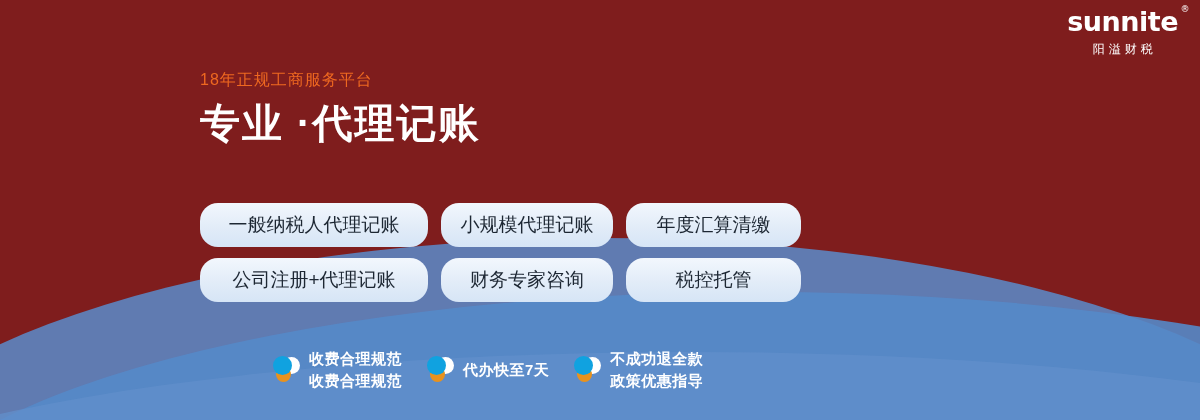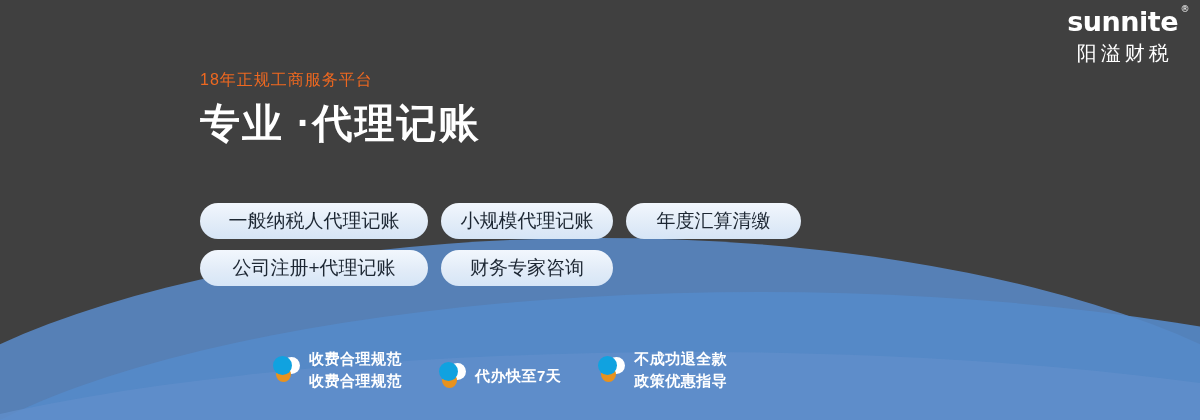--- a/index.html
+++ b/index.html
@@ -4,21 +4,21 @@
 <style>
   html,body{margin:0;padding:0;}
   body{
     width:1200px;height:420px;
     font-family:"Liberation Sans","DejaVu Sans",sans-serif;
     overflow:hidden;
   }
   #banner{
     position:relative;
     width:1200px;height:420px;
-    background:#404040;
+    background:#7f1d1d;
     overflow:hidden;
   }
   
   .wave{position:absolute;pointer-events:none;}
   .wave-top{
     left:-180px; top:238px;
     width:1560px; height:420px;
     border-radius:50% 50% 0 0 / 70% 70% 0 0;
     background:#5a8ccb;
     opacity:.85;
@@ -49,21 +49,21 @@
     position:relative;
     display:inline-block;
     font-family:"DejaVu Sans",sans-serif;
   }
   #logo .reg{
     position:absolute; top:-3px; right:-11px;
     font-size:9px; font-weight:400;
   }
   #logo .brand-cn{
     margin-top:8px;
-    font-size:20px; font-weight:500;
+    font-size:12px; font-weight:500;
     letter-spacing:4px;
     padding-left:4px;
   }
   
   #headline{position:absolute; left:200px; top:72px;}
   #eyebrow{
     color:#ee6820;
     font-size:16px;
     font-weight:400;
     letter-spacing:1px;
@@ -79,38 +79,38 @@
     line-height:1.08;
     white-space:nowrap;
   }
   
   #pill-grid{
     position:absolute; left:200px; top:203px;
     display:flex; flex-direction:column; gap:11px;
   }
   .pill-row{display:flex; gap:13px;}
   .pill{
-    height:36px;
+    height:44px;
     border-radius:18px;
     background:linear-gradient(180deg,#f2f7fd 0%,#e2ecf8 55%,#d6e5f6 100%);
     color:#1d2733;
     font-size:19px;
     font-weight:500;
     display:flex; align-items:center; justify-content:center;
     box-sizing:border-box;
     padding:0 10px;
     white-space:nowrap;
   }
   .pill.w1{width:228px;}
   .pill.w2{width:172px;}
   .pill.w3{width:175px;}
   
   #features{
     position:absolute; left:272px; top:348px;
-    display:flex; align-items:flex-end; gap:36px;
+    display:flex; align-items:center; gap:24px;
   }
   .feature{display:flex; align-items:center; gap:9px;}
   .f-icon{
     position:relative;
     width:28px; height:32px;
     flex:none;
   }
   .f-icon .c-white{
     position:absolute; left:11px; top:3px;
     width:17px; height:17px; border-radius:50%;
@@ -159,20 +159,21 @@
 
   <div id="pill-grid">
     <div class="pill-row">
       <div class="pill w1">一般纳税人代理记账</div>
       <div class="pill w2">小规模代理记账</div>
       <div class="pill w3">年度汇算清缴</div>
     </div>
     <div class="pill-row">
       <div class="pill w1">公司注册+代理记账</div>
       <div class="pill w2">财务专家咨询</div>
+      <div class="pill w3">税控托管</div>
     </div>
   </div>
 
   <div id="features">
 
     <div class="feature">
       <span class="f-icon">
         <span class="c-white"></span>
         <span class="c-orange"></span>
         <span class="c-blue"></span>

